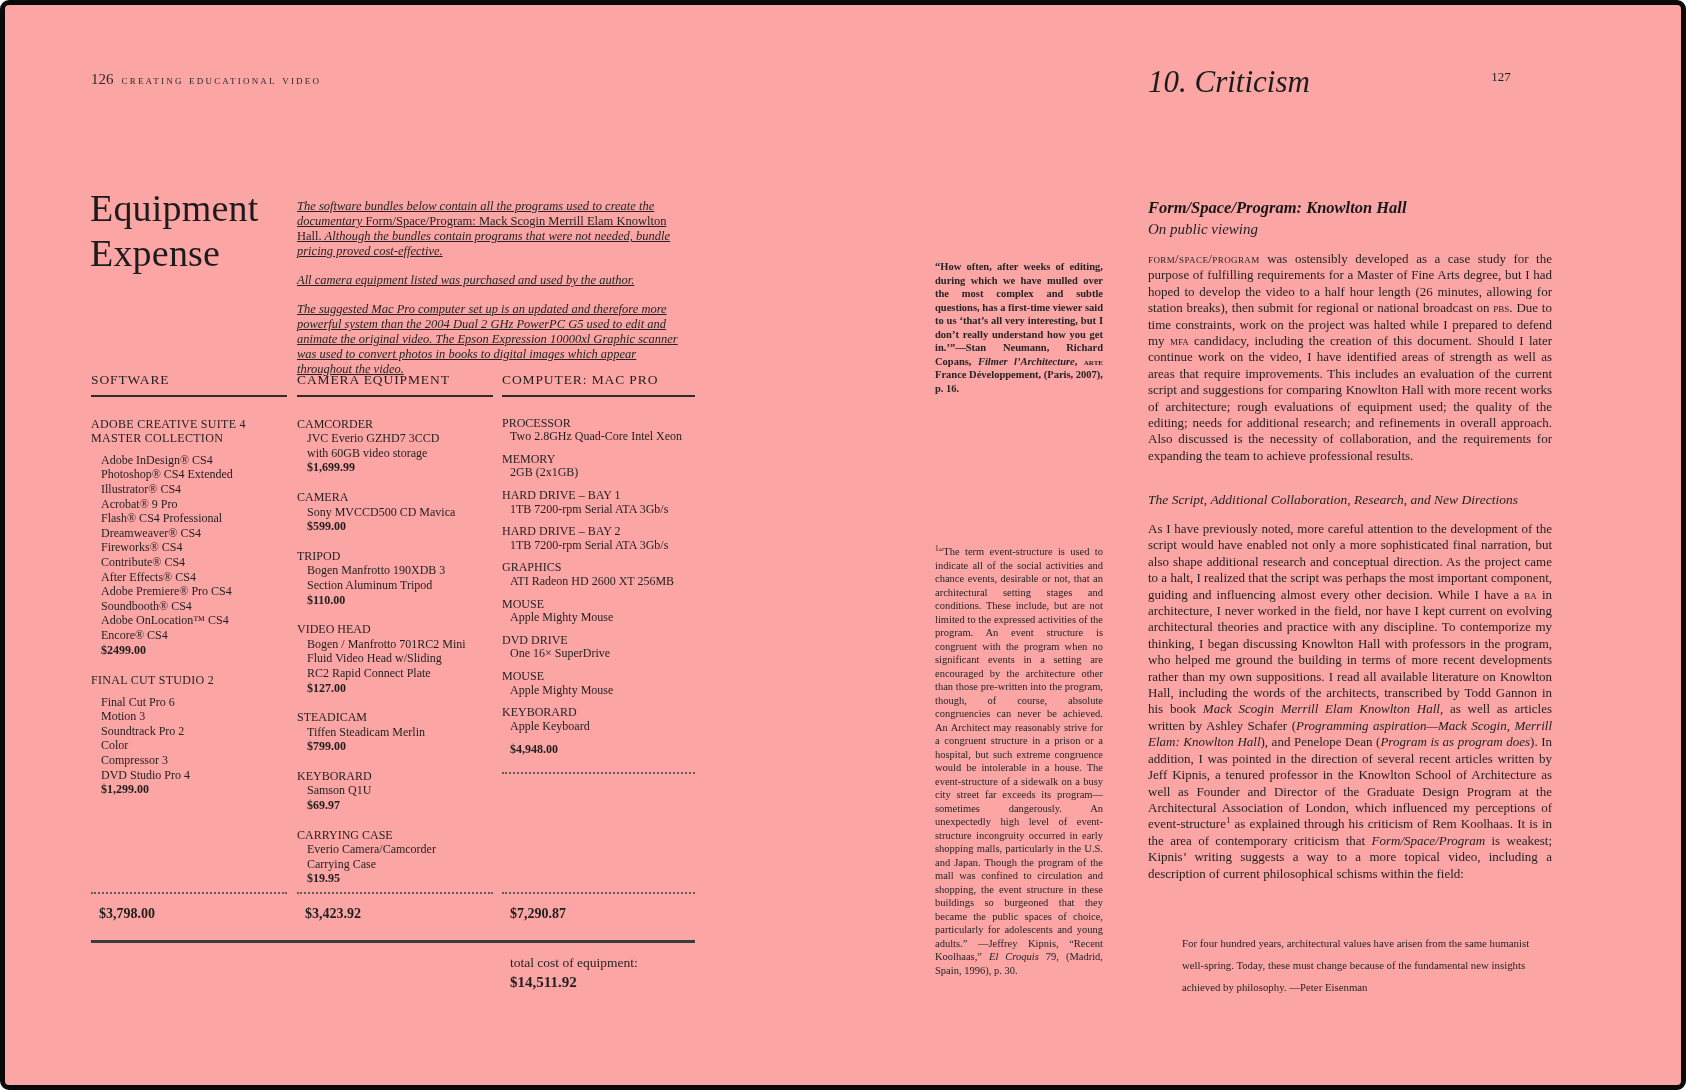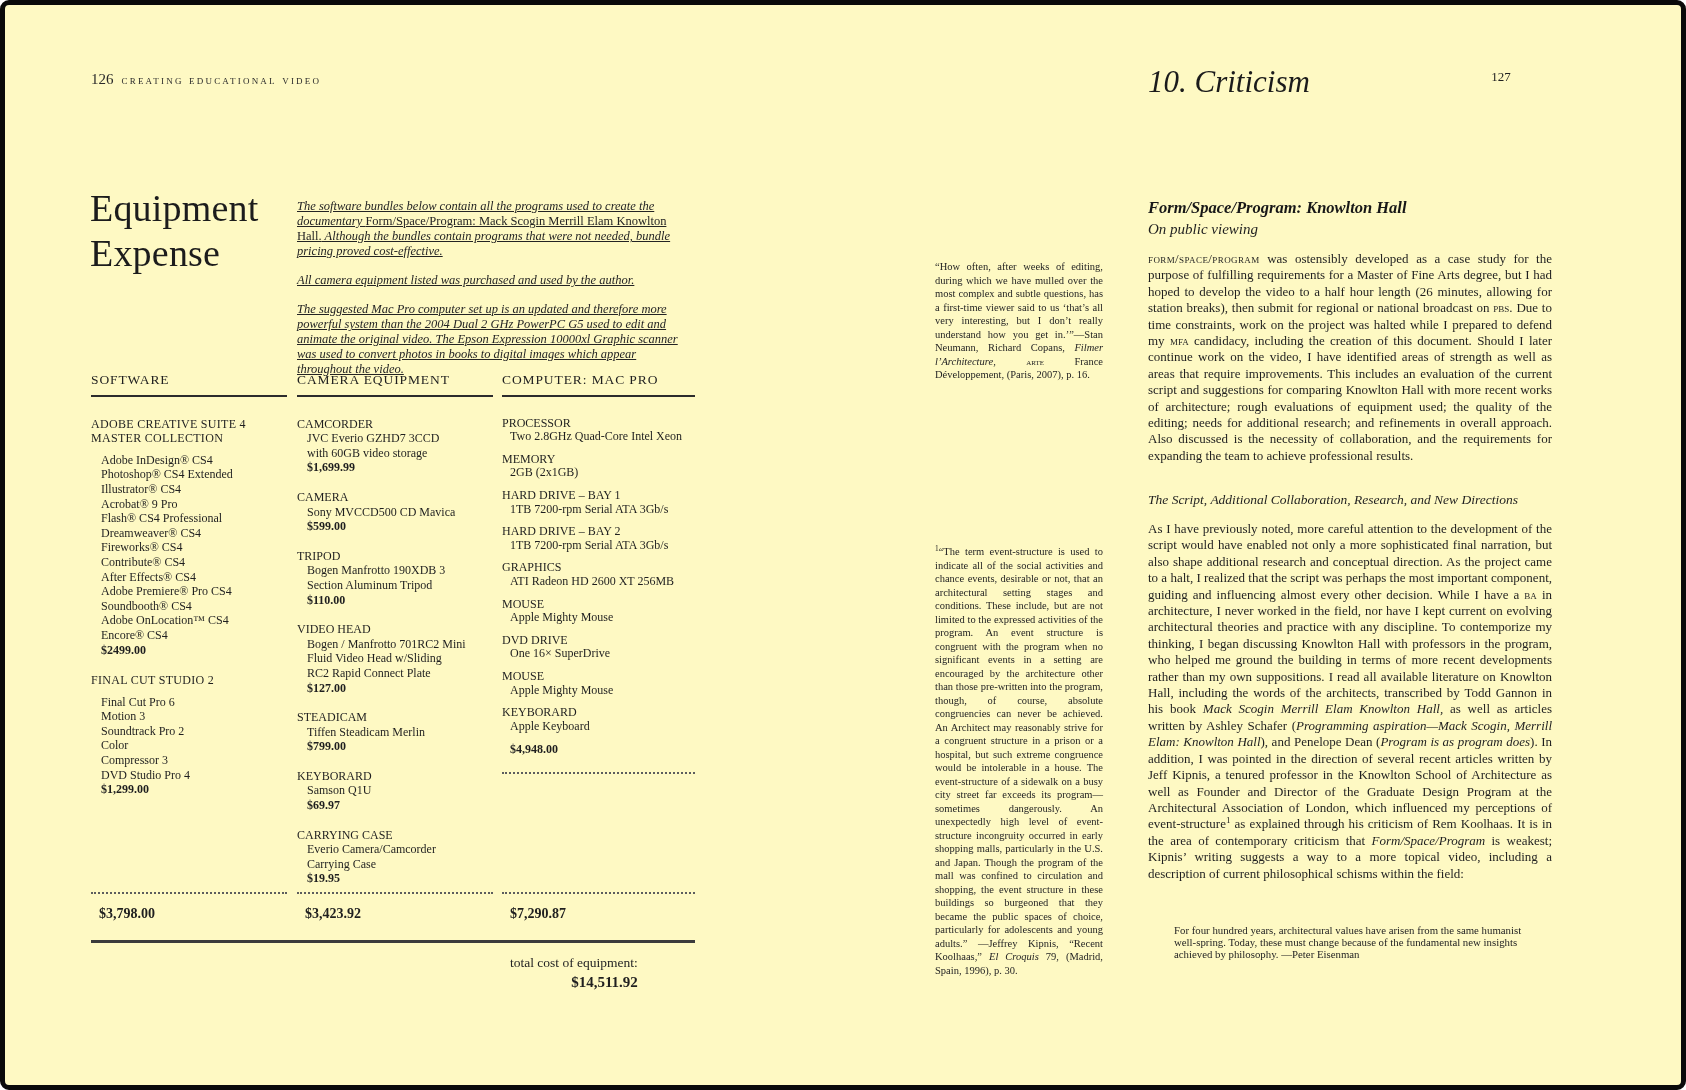--- a/index.html
+++ b/index.html
@@ -1,21 +1,21 @@
 <!DOCTYPE html>
 <html><head>
 <meta charset="utf-8">
 <style>
   html,body{margin:0;padding:0;}
   body{
     width:1686px;height:1090px;position:relative;background:#ffffff;
     font-family:"Liberation Serif","DejaVu Serif",serif;color:#1f1f1f;
   }
   .spread{
-    position:absolute;inset:0;box-sizing:border-box;background:#fef9c3;
+    position:absolute;inset:0;box-sizing:border-box;background:#fca5a5;
     border:5px solid #0a0a0a;border-radius:9px;overflow:hidden;
   }
   .it{font-style:italic;}
   .rm{font-style:normal;}
   .sc{font-variant:small-caps;}
   sup{font-size:70%;line-height:0;}
 
   
   .running-head{position:absolute;left:86px;top:66px;font-size:15px;color:#2a2a2a;}
   .running-head .rh{font-size:13px;letter-spacing:2.2px;margin-left:8px;font-variant:small-caps;}
@@ -37,37 +37,37 @@
   .camgroup .desc, .camgroup .price{margin-left:10px;}
   .desc{white-space:pre-line;}
   .spec{margin-bottom:9px;line-height:13.6px;}
   .spec .desc{margin-left:8px;}
   .subtotal{margin-left:8px;margin-top:7px;}
   .dotted{border-top:2px dotted #5d5d5d;height:0;}
   .dotted.inflow{margin:15px 0 13px 0;}
   .dotted.abs{position:absolute;}
   .coltotal{position:absolute;top:901px;font-weight:bold;font-size:14px;}
   .heavy-rule{position:absolute;left:86px;top:935px;width:604px;border-top:3px solid #3b3b3b;}
-  .grand{position:absolute;left:505px;top:950px;text-align:right;}
+  .grand{position:absolute;left:505px;top:950px;}
   .gt-label{font-size:13.5px;color:#242424;}
   .gt-value{font-weight:bold;font-size:15px;margin-top:3px;}
 
   
   .chapter-title{position:absolute;left:1143px;top:59px;font-size:31px;font-style:italic;color:#1b1b1b;}
   .folio-right{position:absolute;left:1446px;top:64px;width:100px;text-align:center;font-size:13px;}
   .margin-note{position:absolute;left:930px;width:168px;font-size:10.5px;line-height:13.5px;text-align:justify;color:#242424;}
-  .mq{top:255px;}
+  .mq{top:255px;font-weight:bold;}
   .fn{top:540px;}
   .section-title{position:absolute;left:1143px;top:193px;margin:0;font-size:16.5px;font-style:italic;font-weight:700;color:#171717;}
   .section-subtitle{position:absolute;left:1143px;top:216px;font-size:15px;font-style:italic;}
   .body{position:absolute;left:1143px;width:404px;margin:0;font-size:13px;line-height:16.4px;text-align:justify;color:#1f1f1f;}
   .p1{top:246px;}
   .subsection-title{position:absolute;left:1143px;top:487px;font-size:13.5px;font-style:italic;}
   .p2{top:516px;}
-  .pull-quote{position:absolute;left:1165px;top:915px;width:360px;margin:4px;font-size:10.8px;line-height:12px;color:#242424;}
+  .pull-quote{position:absolute;left:1165px;top:915px;width:360px;margin:12px;font-size:10.8px;line-height:22px;color:#242424;}
   .lead{letter-spacing:.4px;}
 </style>
 </head>
 <body>
 
 <div class="spread">
 
   <section>
 
     <header class="running-head">

